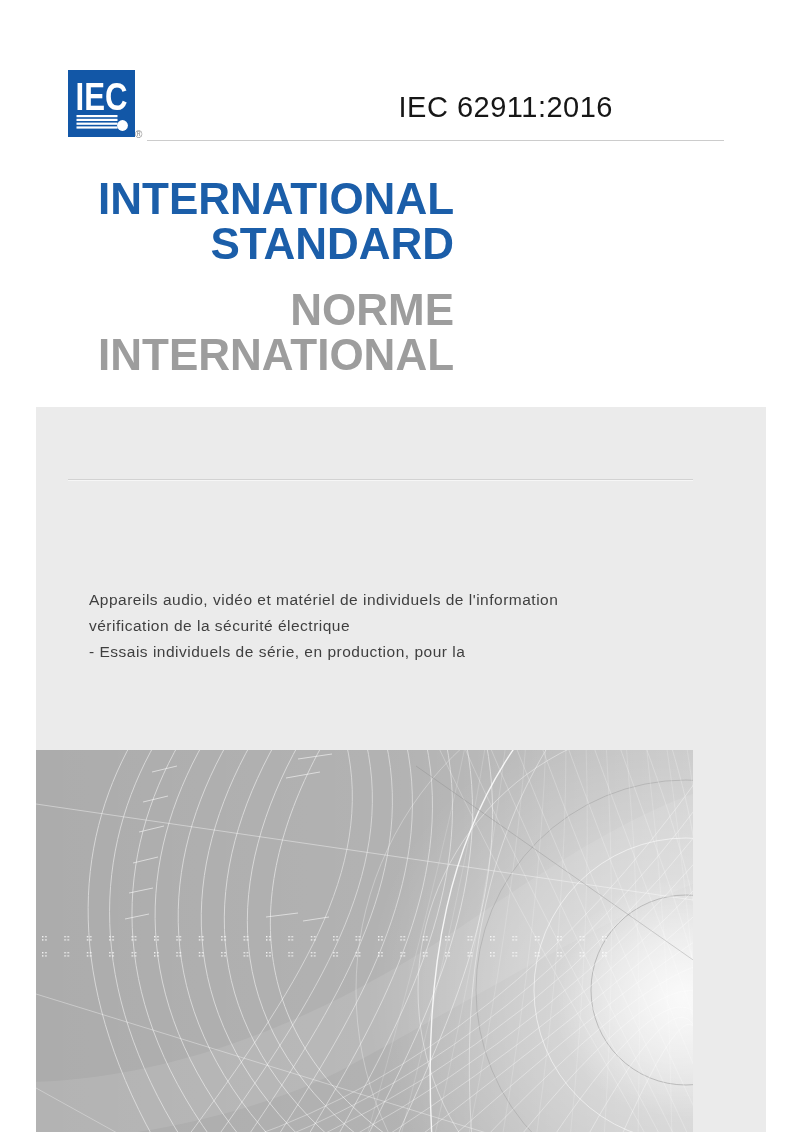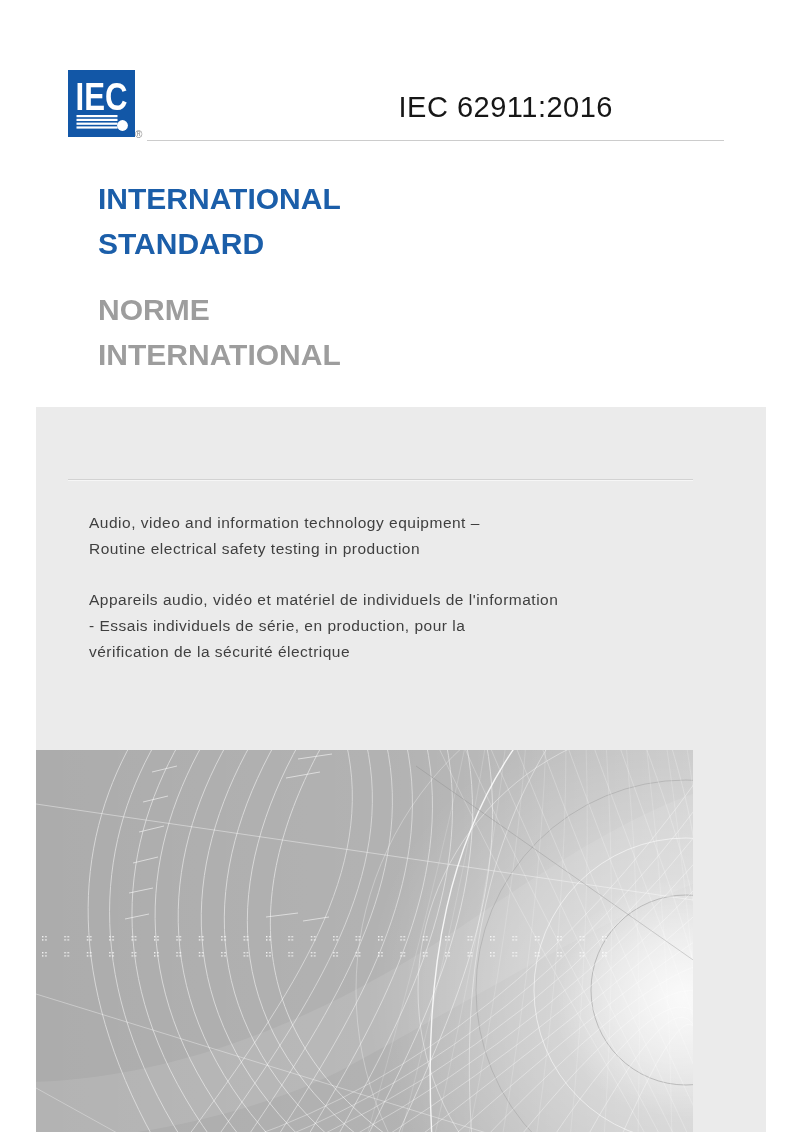--- a/index.html
+++ b/index.html
@@ -8,22 +8,22 @@
   .page{position:absolute;left:0;top:0;width:758px;height:1132px;background:#ffffff;}
 
   
   .logo{position:absolute;left:68px;top:70px;width:67px;height:67px;}
   .reg-mark{position:absolute;left:135px;top:129px;font-size:10px;color:#8a8a8a;}
   .doc-number{position:absolute;top:91px;right:145px;font-size:29px;color:#161616;
               letter-spacing:0.5px;white-space:nowrap;}
   .header-rule{position:absolute;left:147px;top:140px;width:577px;height:1px;background:#cccccc;}
 
   
-  .h-block{position:absolute;left:98px;font-weight:bold;font-size:30px;line-height:45px;
-           letter-spacing:0px;white-space:nowrap;}
+  .h-block{position:absolute;left:98px;font-weight:bold;font-size:44px;line-height:45px;
+           letter-spacing:0px;white-space:nowrap;text-align:right;}
   .h-en{top:176px;color:#1b5ea9;}
   .h-fr{top:287px;color:#9d9d9d;}
 
   
   .panel{position:absolute;left:36px;top:407px;width:730px;height:725px;background:#ebebeb;}
   .panel-rule{position:absolute;left:32px;top:72px;width:625px;height:0;
               border-top:1px solid #d2d2d2;border-bottom:1px solid #f6f6f6;}
   .subject{position:absolute;left:53px;color:#3f3f3f;font-size:15.5px;line-height:26px;
            letter-spacing:0.5px;white-space:nowrap;}
   .subject-en{top:103px;}
@@ -58,29 +58,25 @@
     <div>STANDARD</div>
   </div>
   <div class="h-block h-fr">
     <div>NORME</div>
     <div>INTERNATIONAL</div>
   </div>
 
   <div class="panel">
     <div class="panel-rule"></div>
 
-    <div class="subject subject-en">
-      <div>Audio, video and information technology equipment –</div>
-      <div>Routine electrical safety testing in production</div>
-    </div>
 
     <div class="subject subject-fr">
       <div>Appareils audio, vidéo et matériel de individuels de l'information</div>
+      <div>vérification de la sécurité électrique</div>
       <div>- Essais individuels de série, en production, pour la</div>
-      <div>vérification de la sécurité électrique</div>
     </div>
   </div>
 
   <svg class="art" viewBox="0 0 657 382" preserveAspectRatio="none">
     <defs>
       <radialGradient id="rg1" cx="50%" cy="50%" r="50%">
         <stop offset="0%" stop-color="#ffffff" stop-opacity="1"></stop>
         <stop offset="55%" stop-color="#ffffff" stop-opacity="0.5"></stop>
         <stop offset="100%" stop-color="#ffffff" stop-opacity="0"></stop>
       </radialGradient>

